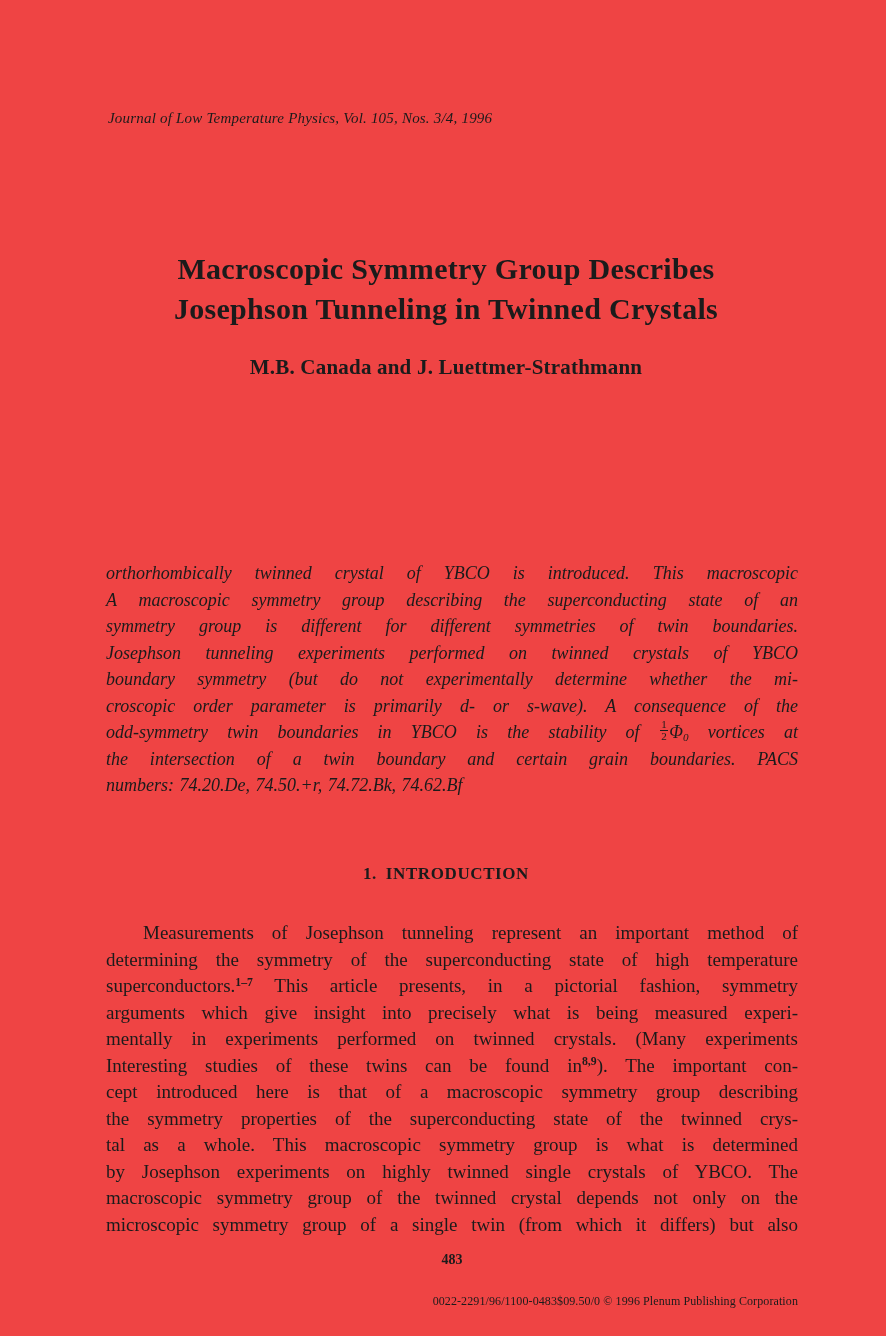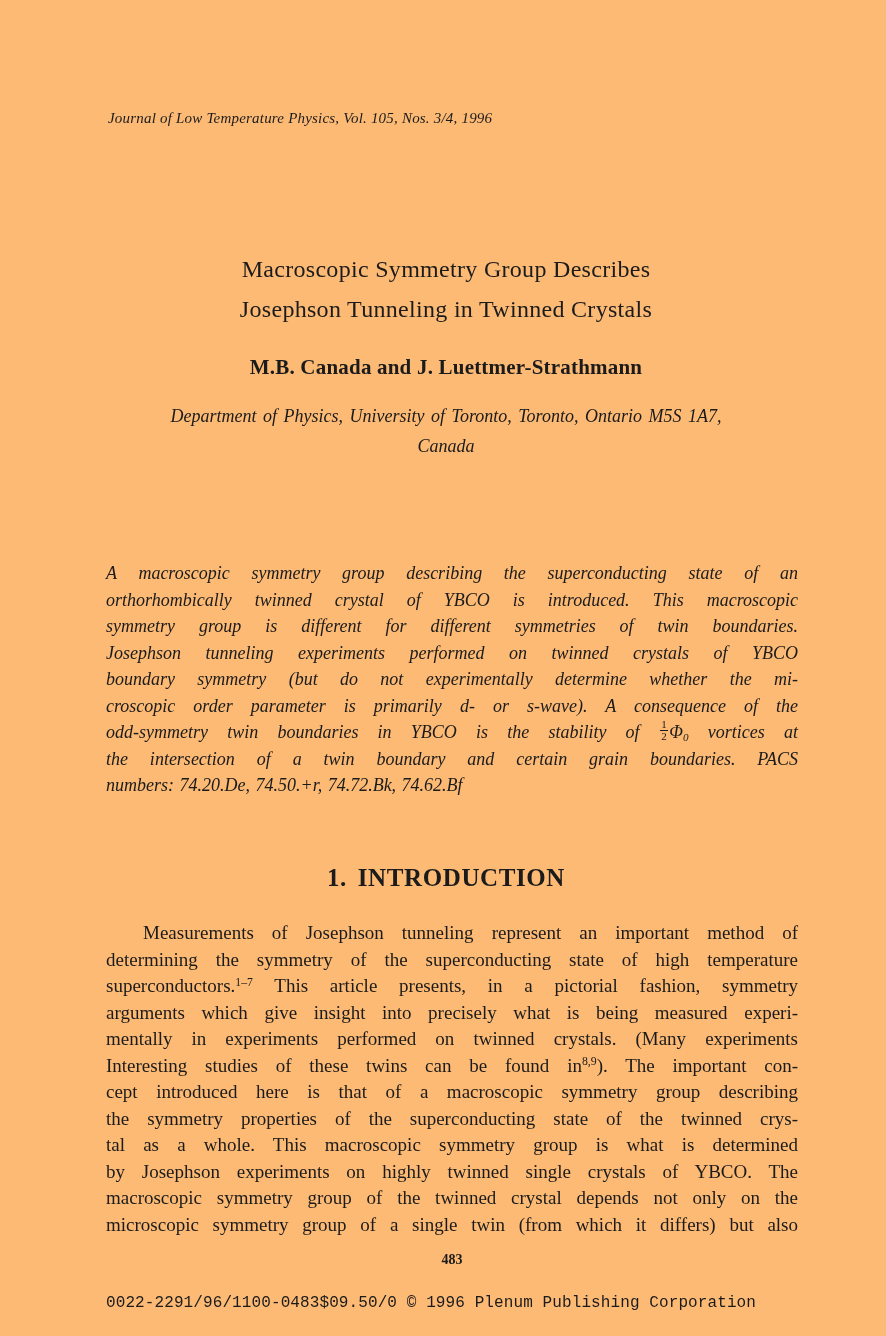--- a/index.html
+++ b/index.html
@@ -1,108 +1,104 @@
 <!DOCTYPE html>
 <html><head>
 <meta charset="utf-8">
 <style>
   html,body{margin:0;padding:0;background:#e8e8e8;}
   .page{
     position:relative;
     width:886px;height:1336px;
     margin:0 auto;
-    background:#fdba74;
+    background:#ef4444;
     color:#1b1b1b;
     font-family:"Liberation Serif","DejaVu Serif",serif;
     overflow:hidden;
   }
   .running-head{
     position:absolute;top:110px;left:108px;
     font-style:italic;font-size:15px;letter-spacing:0.2px;
   }
   .title-block{
     position:absolute;top:249px;left:96px;width:700px;
-    text-align:center;font-weight:normal;
-    font-size:24px;line-height:40px;letter-spacing:0.3px;
+    text-align:center;font-weight:bold;
+    font-size:30px;line-height:40px;letter-spacing:0.3px;
   }
   .authors{
     position:absolute;top:355px;left:96px;width:700px;
     text-align:center;font-weight:bold;
     font-size:21px;letter-spacing:0.2px;
   }
   .affiliation{
     position:absolute;top:401px;left:96px;width:700px;
     text-align:center;font-style:italic;
     font-size:18px;line-height:30px;word-spacing:2px;
   }
   .abstract{
     position:absolute;top:560px;left:106px;width:692px;
     font-style:italic;font-size:18px;line-height:26.5px;
     word-spacing:1px;
   }
   .section-heading{
     position:absolute;top:864px;left:96px;width:700px;
     text-align:center;font-weight:bold;
-    font-size:25px;letter-spacing:0.6px;word-spacing:4px;
+    font-size:17px;letter-spacing:0.6px;word-spacing:4px;
   }
   .body-text{
     position:absolute;top:904px;left:106px;width:692px;
     font-size:19px;line-height:26.5px;
   }
   .tline{
     text-align:justify;
     text-align-last:justify;
     white-space:normal;
     height:26.5px;overflow:visible;
   }
   .tline.nojust{text-align:left;text-align-last:left;}
   .tline.indent{text-indent:37px;margin-top:16px;}
   sup,sub{
     font-size:0.62em;line-height:0;position:relative;vertical-align:baseline;
   }
-  sup{top:-0.55em;}
+  sup{top:-0.55em;font-weight:bold;}
   sub{top:0.28em;}
   .frac{
     display:inline-flex;flex-direction:column;align-items:center;
     font-size:11px;line-height:1.05;font-style:normal;
     position:relative;top:-3px;vertical-align:middle;margin:0 1px;
   }
   .frac .num{border-bottom:1.2px solid currentColor;padding:0 1.5px;}
   .frac .den{padding:0 1.5px;}
   .page-number{
     position:absolute;top:1252px;left:106px;width:692px;
     text-align:center;font-weight:bold;font-size:14px;
   }
   .copyright{
     position:absolute;top:1294px;left:106px;width:692px;
-    font-size:16px;letter-spacing:0.1px;font-family:Liberation Mono, monospace;
+    text-align:right;font-size:12px;letter-spacing:0.1px;
   }
 </style>
 </head>
 <body>
 
 <div class="page">
 
   <div class="running-head">Journal of Low Temperature Physics, Vol. 105, Nos. 3/4, 1996</div>
 
   <div class="title-block">
     <div>Macroscopic Symmetry Group Describes</div>
     <div>Josephson Tunneling in Twinned Crystals</div>
   </div>
 
   <div class="authors">M.B. Canada and J. Luettmer-Strathmann</div>
 
-  <div class="affiliation">
-    <div>Department of Physics, University of Toronto, Toronto, Ontario M5S 1A7,</div>
-    <div>Canada</div>
-  </div>
 
   <div class="abstract" id="abstract">
+      <div class="tline">orthorhombically twinned crystal of YBCO is introduced. This macroscopic</div>
       <div class="tline">A macroscopic symmetry group describing the superconducting state of an</div>
-      <div class="tline">orthorhombically twinned crystal of YBCO is introduced. This macroscopic</div>
       <div class="tline">symmetry group is different for different symmetries of twin boundaries.</div>
       <div class="tline">Josephson tunneling experiments performed on twinned crystals of YBCO</div>
       <div class="tline">boundary symmetry (but do not experimentally determine whether the mi-</div>
       <div class="tline">croscopic order parameter is primarily d- or s-wave). A consequence of the</div>
       <div class="tline">odd-symmetry twin boundaries in YBCO is the stability of <span class="frac">
           <span class="num">1</span>
           <span class="den">2</span>
         </span>Φ<sub>0</sub> vortices at</div>
       <div class="tline">the intersection of a twin boundary and certain grain boundaries. PACS</div>
       <div class="tline nojust">numbers: 74.20.De, 74.50.+r, 74.72.Bk, 74.62.Bf</div>

